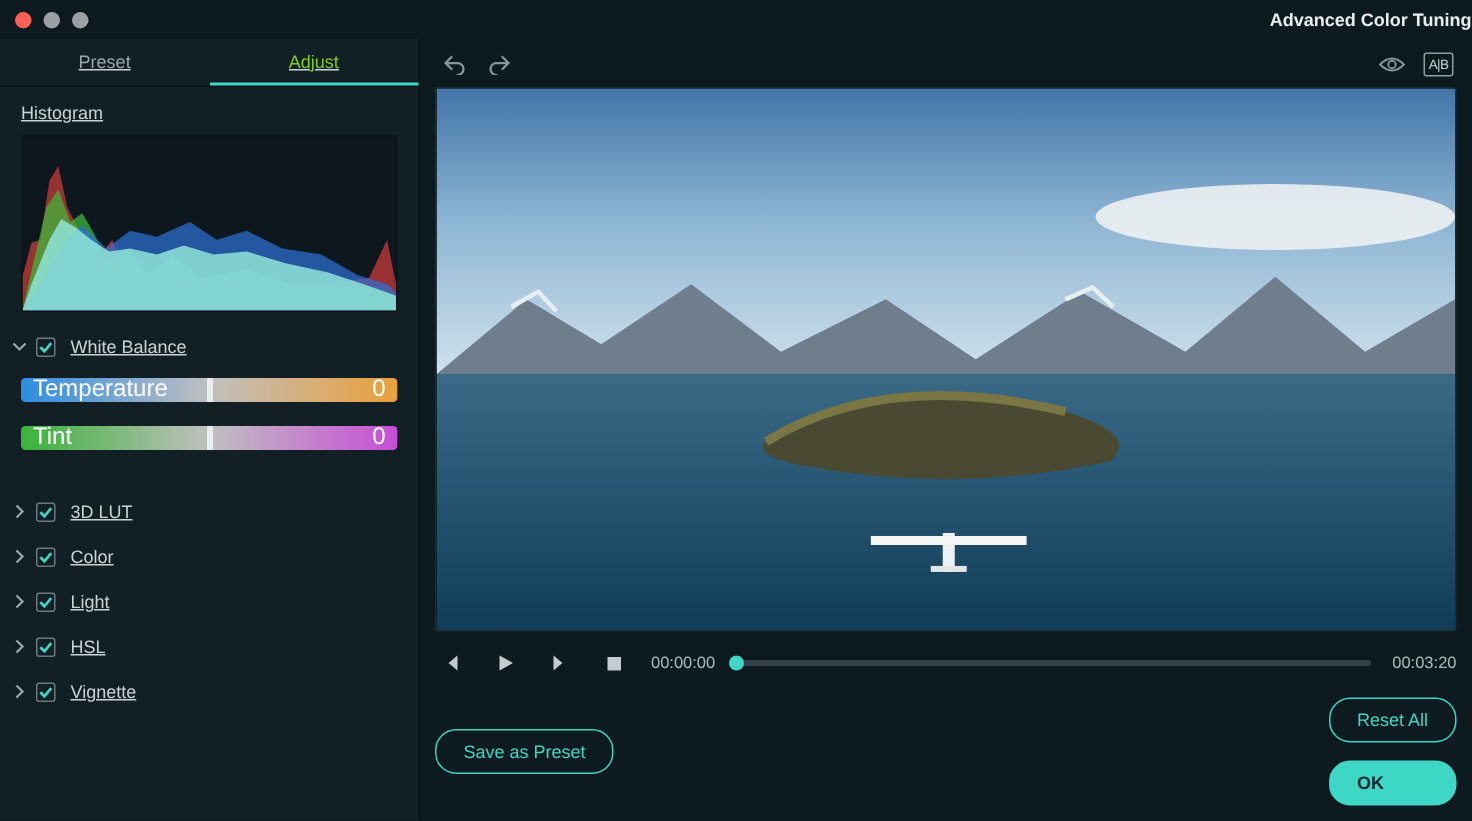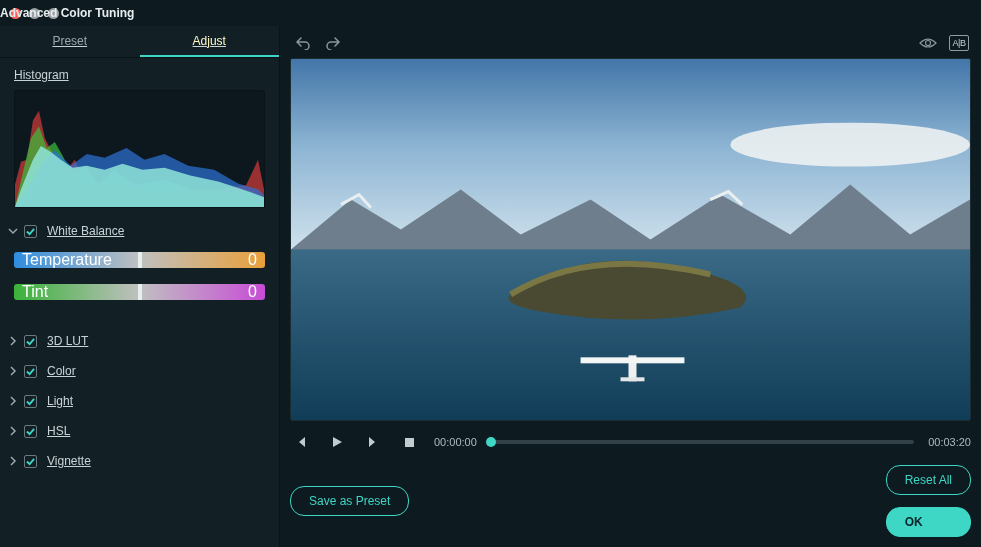--- a/index.html
+++ b/index.html
@@ -1,25 +1,25 @@
 <!DOCTYPE html>
 <html><head>
 <meta charset="utf-8">
 <style>
   * { margin:0; padding:0; box-sizing:border-box; font-family: -apple-system, "Helvetica Neue", Arial, sans-serif; -webkit-font-smoothing:antialiased; }
   body { background:#0d1b20; width:981px; height:547px; overflow:hidden; color:#c9d3d6; }
   .titlebar { height:26px; display:flex; align-items:center; position:relative; }
   .traffic { display:flex; gap:8px; margin-left:10px; }
   .dot { width:11px; height:11px; border-radius:50%; }
-  .title { position:absolute; left:0; right:0; text-align:left; font-size:12px; font-weight:600; color:#e7edef; pointer-events:none; }
+  .title { position:absolute; left:0; right:0; text-align:right; font-size:12px; font-weight:600; color:#e7edef; pointer-events:none; }
   .main { display:flex; height:calc(100% - 26px); }
   .sidebar { width:280px; background:#122026; display:flex; flex-direction:column; border-right:1px solid #0a1418;text-decoration:underline; }
   .tabs { display:flex; height:32px; border-bottom:1px solid #0a1418; }
   .tab { flex:1; display:flex; align-items:center; justify-content:center; font-size:12px; color:#9aa6ab; cursor:pointer; border-bottom:2px solid transparent; }
-  .tab.active { color:#fef9c3; border-bottom-color:#3ed6c5;text-align:right; }
+  .tab.active { color:#84cc16; border-bottom-color:#3ed6c5;text-align:right; }
   .section-title { font-size:12px; color:#c9d3d6; padding:10px 14px 8px; }
   .histogram { position:relative; margin:0 14px 8px; height:118px; background:#0c181d; border:1px solid #0a1418; border-radius:2px; }
   .collapse-row { display:flex; align-items:center; gap:10px; height:30px; padding:0 14px 0 24px; font-size:12px; cursor:pointer; position:relative;text-align:center; }
   .collapse-row .chev { position:absolute; left:8px; top:50%; transform:translateY(-50%);}
   .chk { width:13px; height:13px; border:1px solid #6b7a80; border-radius:2px; display:flex; align-items:center; justify-content:center; flex-shrink:0; }
   .chk svg { display:block; }
   .sliders { padding:6px 14px 10px; }
   .slider { display:flex; align-items:center; height:16px; border-radius:3px; overflow:hidden; margin-bottom:16px; font-size:16px; position:relative; }
   .slider .lab { position:absolute; left:8px; color:#fff; z-index:2; }
   .slider .val { position:absolute; right:8px; color:#fff; z-index:2; }

